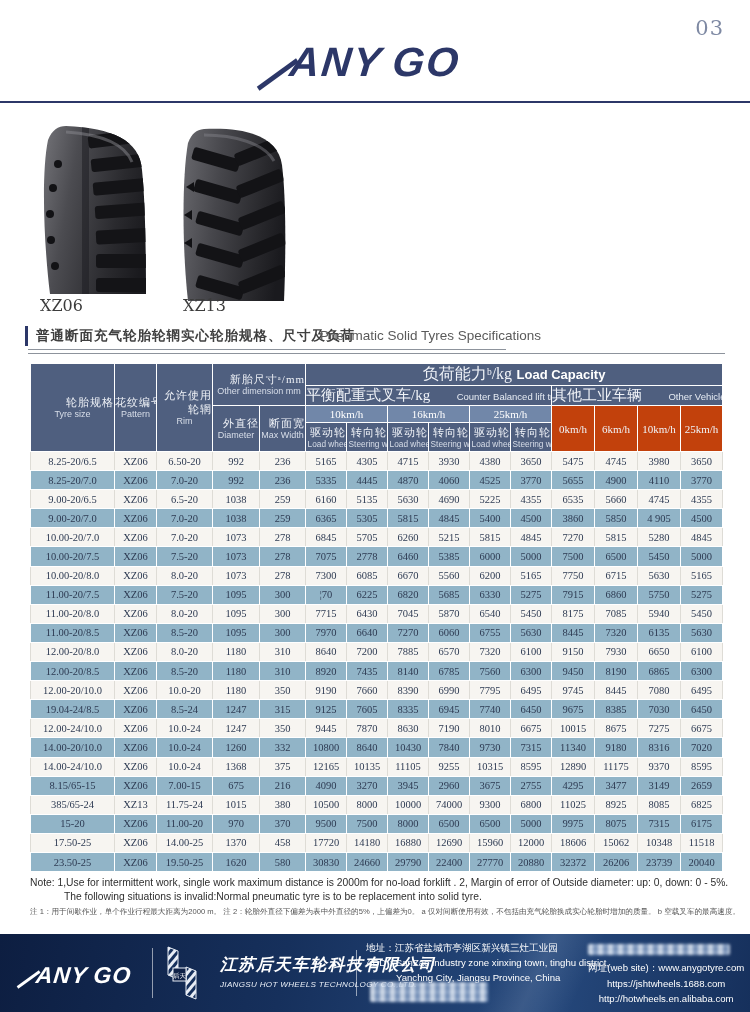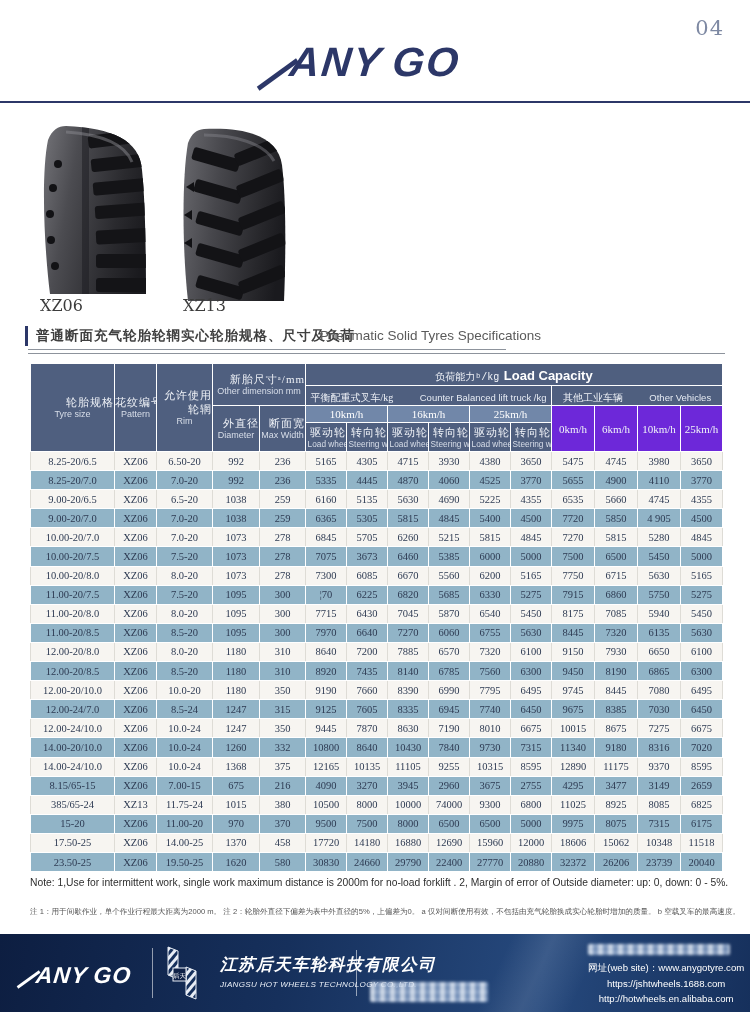--- a/index.html
+++ b/index.html
@@ -34,24 +34,24 @@
   table.spec{position:absolute;left:30px;top:363px;width:692px;border-collapse:collapse;
              table-layout:fixed;}
   .spec th,.spec td{border:1px solid #ffffff;padding:0;text-align:center;vertical-align:middle;
              overflow:hidden;white-space:nowrap;}
   .spec thead th{background:#4f5f7f;color:#eef1f6;font-weight:normal;}
   .spec .h1 th{height:21px;} .spec .h2 th{height:19px;}
   .spec .h3 th{height:16px;} .spec .h4 th{height:28px;}
   .spec th .zh{font-size:11px;letter-spacing:1px;color:#f0f3f8;line-height:14px;text-align:right;}
   .spec th .en{font-size:9px;color:#d8dee9;line-height:11px;}
   .spec th.band{background:#7187a9;font-family:"Liberation Serif",serif;font-size:11px;color:#fff;}
-  .spec th.dark{background:#6d28d9;font-family:"Liberation Serif",serif;font-size:11px;color:#f0f3f8;}
-  .load-zh{font-family:Liberation Mono, monospace;font-size:10px;color:#f0f3f8;}
+  .spec th.dark{background:#c2410c;font-family:"Liberation Serif",serif;font-size:11px;color:#f0f3f8;}
+  .load-zh{font-family:Liberation Serif, serif;font-size:16px;color:#f0f3f8;}
   .load-en{font-size:13px;font-weight:bold;margin-left:0;color:#ffffff;}
-  .cb-zh{font-family:"Liberation Serif",serif;font-size:10px;color:#f0f3f8;}
+  .cb-zh{font-family:"Liberation Serif",serif;font-size:15px;color:#f0f3f8;}
   .cb-en{font-size:9.5px;color:#e6ebf3;margin-left:22px;}
   .wheel .zh{font-size:9.5px;letter-spacing:0;}
   .wheel .en{font-size:6.4px;transform:scale(0.92);color:#ccd5e2;}
   .spec tbody td{height:18.1px;color:#2d3a52;font-family:"Liberation Serif",serif;font-size:10.5px;}
   tr.row-light td{background:#f7f5f1;border-left-color:#dedcd6;border-right-color:#dedcd6;}
   tr.row-blue td{background:#91b4c7;}
 
   
   .note-en{position:absolute;left:30px;top:876px;width:700px;font-size:10.3px;color:#2e2e2e;line-height:13.5px;}
   .note-en .l2{padding-left:34px;}
@@ -79,21 +79,21 @@
   .redacted{position:absolute;border-radius:2px;filter:blur(1.5px);
      background:repeating-linear-gradient(90deg,rgba(236,242,250,0.75) 0 5px,rgba(150,175,210,0.55) 5px 10px),
                 repeating-linear-gradient(0deg,rgba(210,225,245,0.5) 0 4px,rgba(120,150,195,0.45) 4px 8px);}
   .r1{left:370px;top:48px;width:118px;height:20px;}
   .r2{left:588px;top:10px;width:142px;height:11px;}
   .f-right{position:absolute;left:588px;top:26px;font-size:9.6px;line-height:15.5px;white-space:nowrap;text-align:center;}
 </style>
 </head>
 <body>
 
-<div class="page-num">04</div>
+<div class="page-num">03</div>
 
 <div class="logo-wrap">
   <div class="anygo">
     <span class="swoosh"></span>
     <span>ANY</span><span class="go">GO</span>
   </div>
 </div>
 <div class="top-rule"></div>
 
 <div class="tire" style="left:36px;top:126px;width:122px;height:168px;">
@@ -334,21 +334,21 @@
         <td>XZ06</td>
         <td>7.0-20</td>
         <td>1038</td>
         <td>259</td>
         <td>6365</td>
         <td>5305</td>
         <td>5815</td>
         <td>4845</td>
         <td>5400</td>
         <td>4500</td>
-        <td>7720</td>
+        <td>3860</td>
         <td>5850</td>
         <td>4 905</td>
         <td>4500</td>
       </tr>
       <tr class="row-light">
         <td>10.00-20/7.0</td>
         <td>XZ06</td>
         <td>7.0-20</td>
         <td>1073</td>
         <td>278</td>
@@ -363,21 +363,21 @@
         <td>5280</td>
         <td>4845</td>
       </tr>
       <tr class="row-blue">
         <td>10.00-20/7.5</td>
         <td>XZ06</td>
         <td>7.5-20</td>
         <td>1073</td>
         <td>278</td>
         <td>7075</td>
-        <td>3673</td>
+        <td>2778</td>
         <td>6460</td>
         <td>5385</td>
         <td>6000</td>
         <td>5000</td>
         <td>7500</td>
         <td>6500</td>
         <td>5450</td>
         <td>5000</td>
       </tr>
       <tr class="row-light">
@@ -493,21 +493,21 @@
         <td>8390</td>
         <td>6990</td>
         <td>7795</td>
         <td>6495</td>
         <td>9745</td>
         <td>8445</td>
         <td>7080</td>
         <td>6495</td>
       </tr>
       <tr class="row-blue">
-        <td>12.00-24/7.0</td>
+        <td>19.04-24/8.5</td>
         <td>XZ06</td>
         <td>8.5-24</td>
         <td>1247</td>
         <td>315</td>
         <td>9125</td>
         <td>7605</td>
         <td>8335</td>
         <td>6945</td>
         <td>7740</td>
         <td>6450</td>
@@ -650,20 +650,21 @@
         <td>32372</td>
         <td>26206</td>
         <td>23739</td>
         <td>20040</td>
       </tr>
     </tbody>
 </table>
 
 <div class="note-en">
   <div class="l1">Note: 1,Use for intermittent work, single work maximum distance is 2000m for no-load forklift .  2, Margin of error of Outside diameter:  up: 0, down: 0 - 5%.</div>
+  <div class="l2">The following situations is invalid:Normal pneumatic tyre is to be replacement into solid tyre.</div>
 </div>
 <div class="note-zh">注 1：用于间歇作业，单个作业行程最大距离为2000 m。    注 2：轮胎外直径下偏差为表中外直径的5%，上偏差为0。 a 仅对间断使用有效，不包括由充气轮胎换成实心轮胎时增加的质量。  b 空载叉车的最高速度。</div>
 
 <div class="footer">
   <div class="f-logo">
     <span class="swoosh"></span>
     <span>ANY</span><span style="margin-left:6px">GO</span>
   </div>
   <div class="f-div d1"></div>
   <div class="f-emblem">
@@ -681,20 +682,25 @@
         <rect x="11" y="23" width="13" height="13" fill="#0f2147"></rect>
       </g>
       <text x="17.5" y="32.5" font-size="6.5" fill="#ffffff" text-anchor="middle" font-family="Liberation Sans, sans-serif">后天</text>
     </svg>
   </div>
   <div class="f-company">
     <div class="f-cname">江苏后天车轮科技有限公司</div>
     <div class="f-cen">JIANGSU HOT WHEELS TECHNOLOGY CO.,LTD.</div>
   </div>
   <div class="f-div d2"></div>
+  <div class="f-addr">
+    <div>地址：江苏省盐城市亭湖区新兴镇三灶工业园</div>
+    <div>ADD：SanZao industry zone xinxing town, tinghu district,</div>
+    <div class="ind">Yanchng City, Jiangsu Province, China</div>
+  </div>
   <div class="redacted r1"></div>
   <div class="redacted r2"></div>
   <div class="f-right">
     <div>网址(web site)：www.anygotyre.com</div>
     <div>https://jshtwheels.1688.com</div>
     <div>http://hotwheels.en.alibaba.com</div>
   </div>
 </div>
 
 </body></html>

